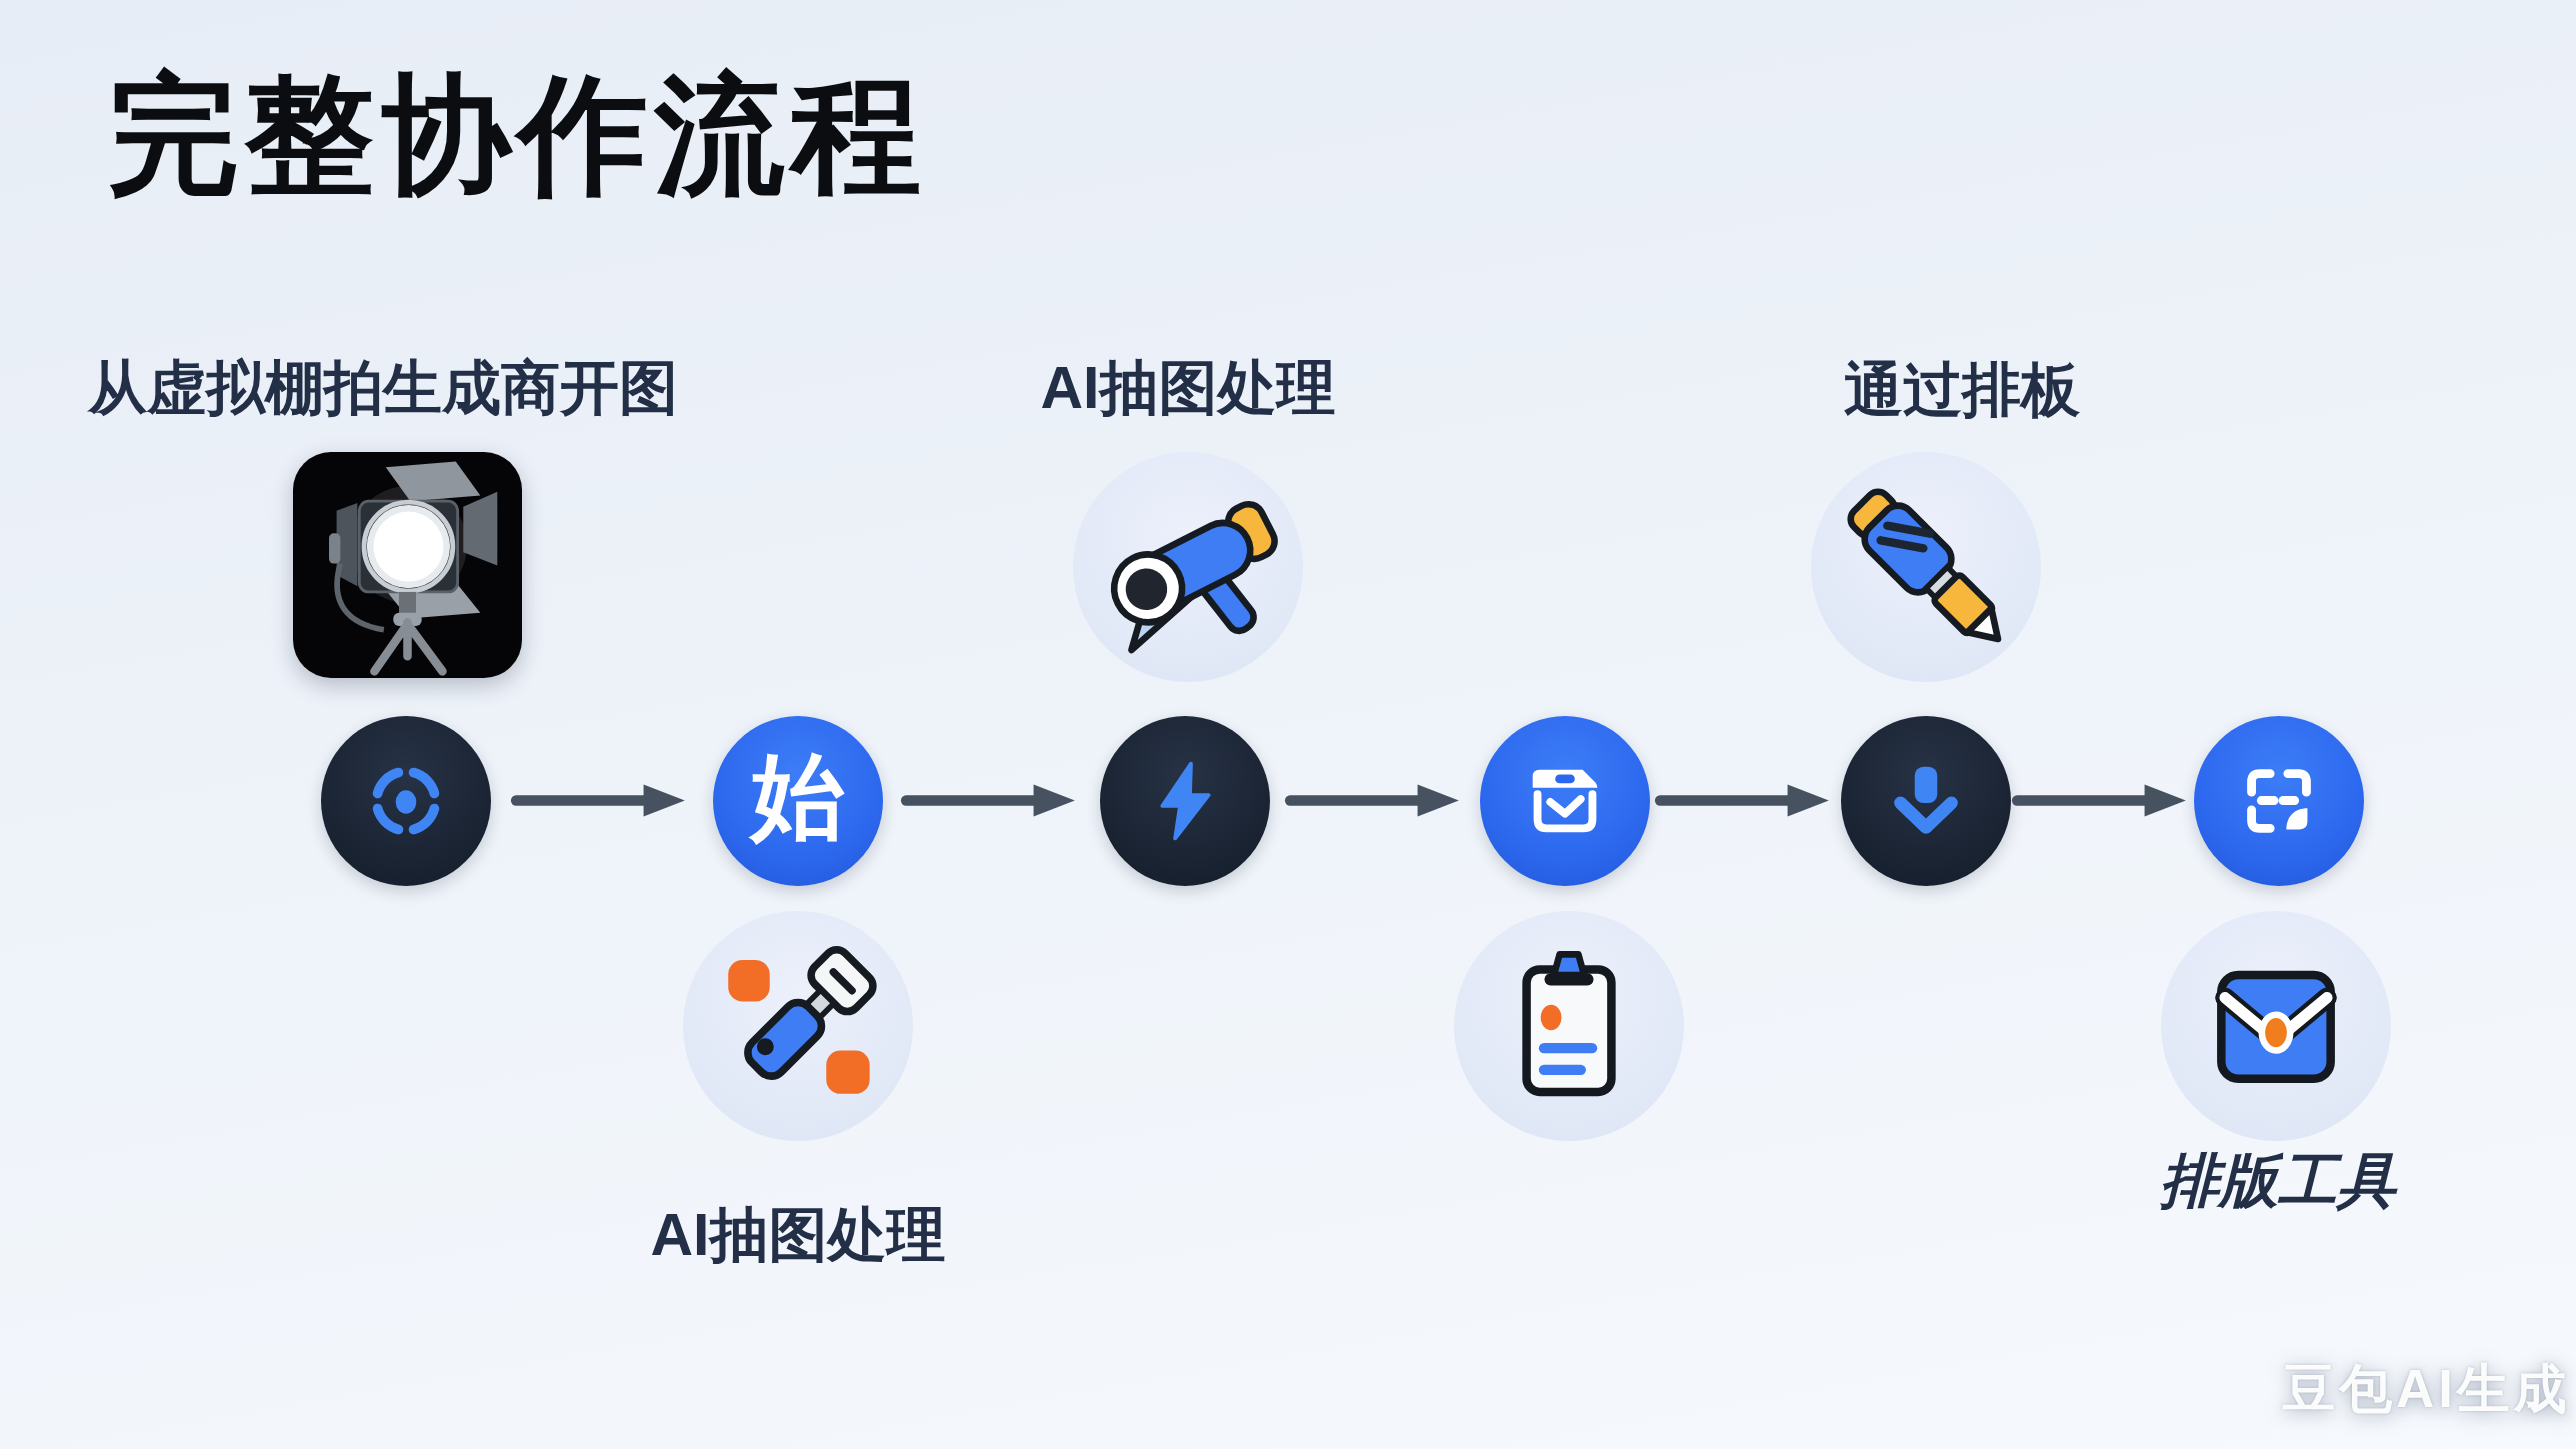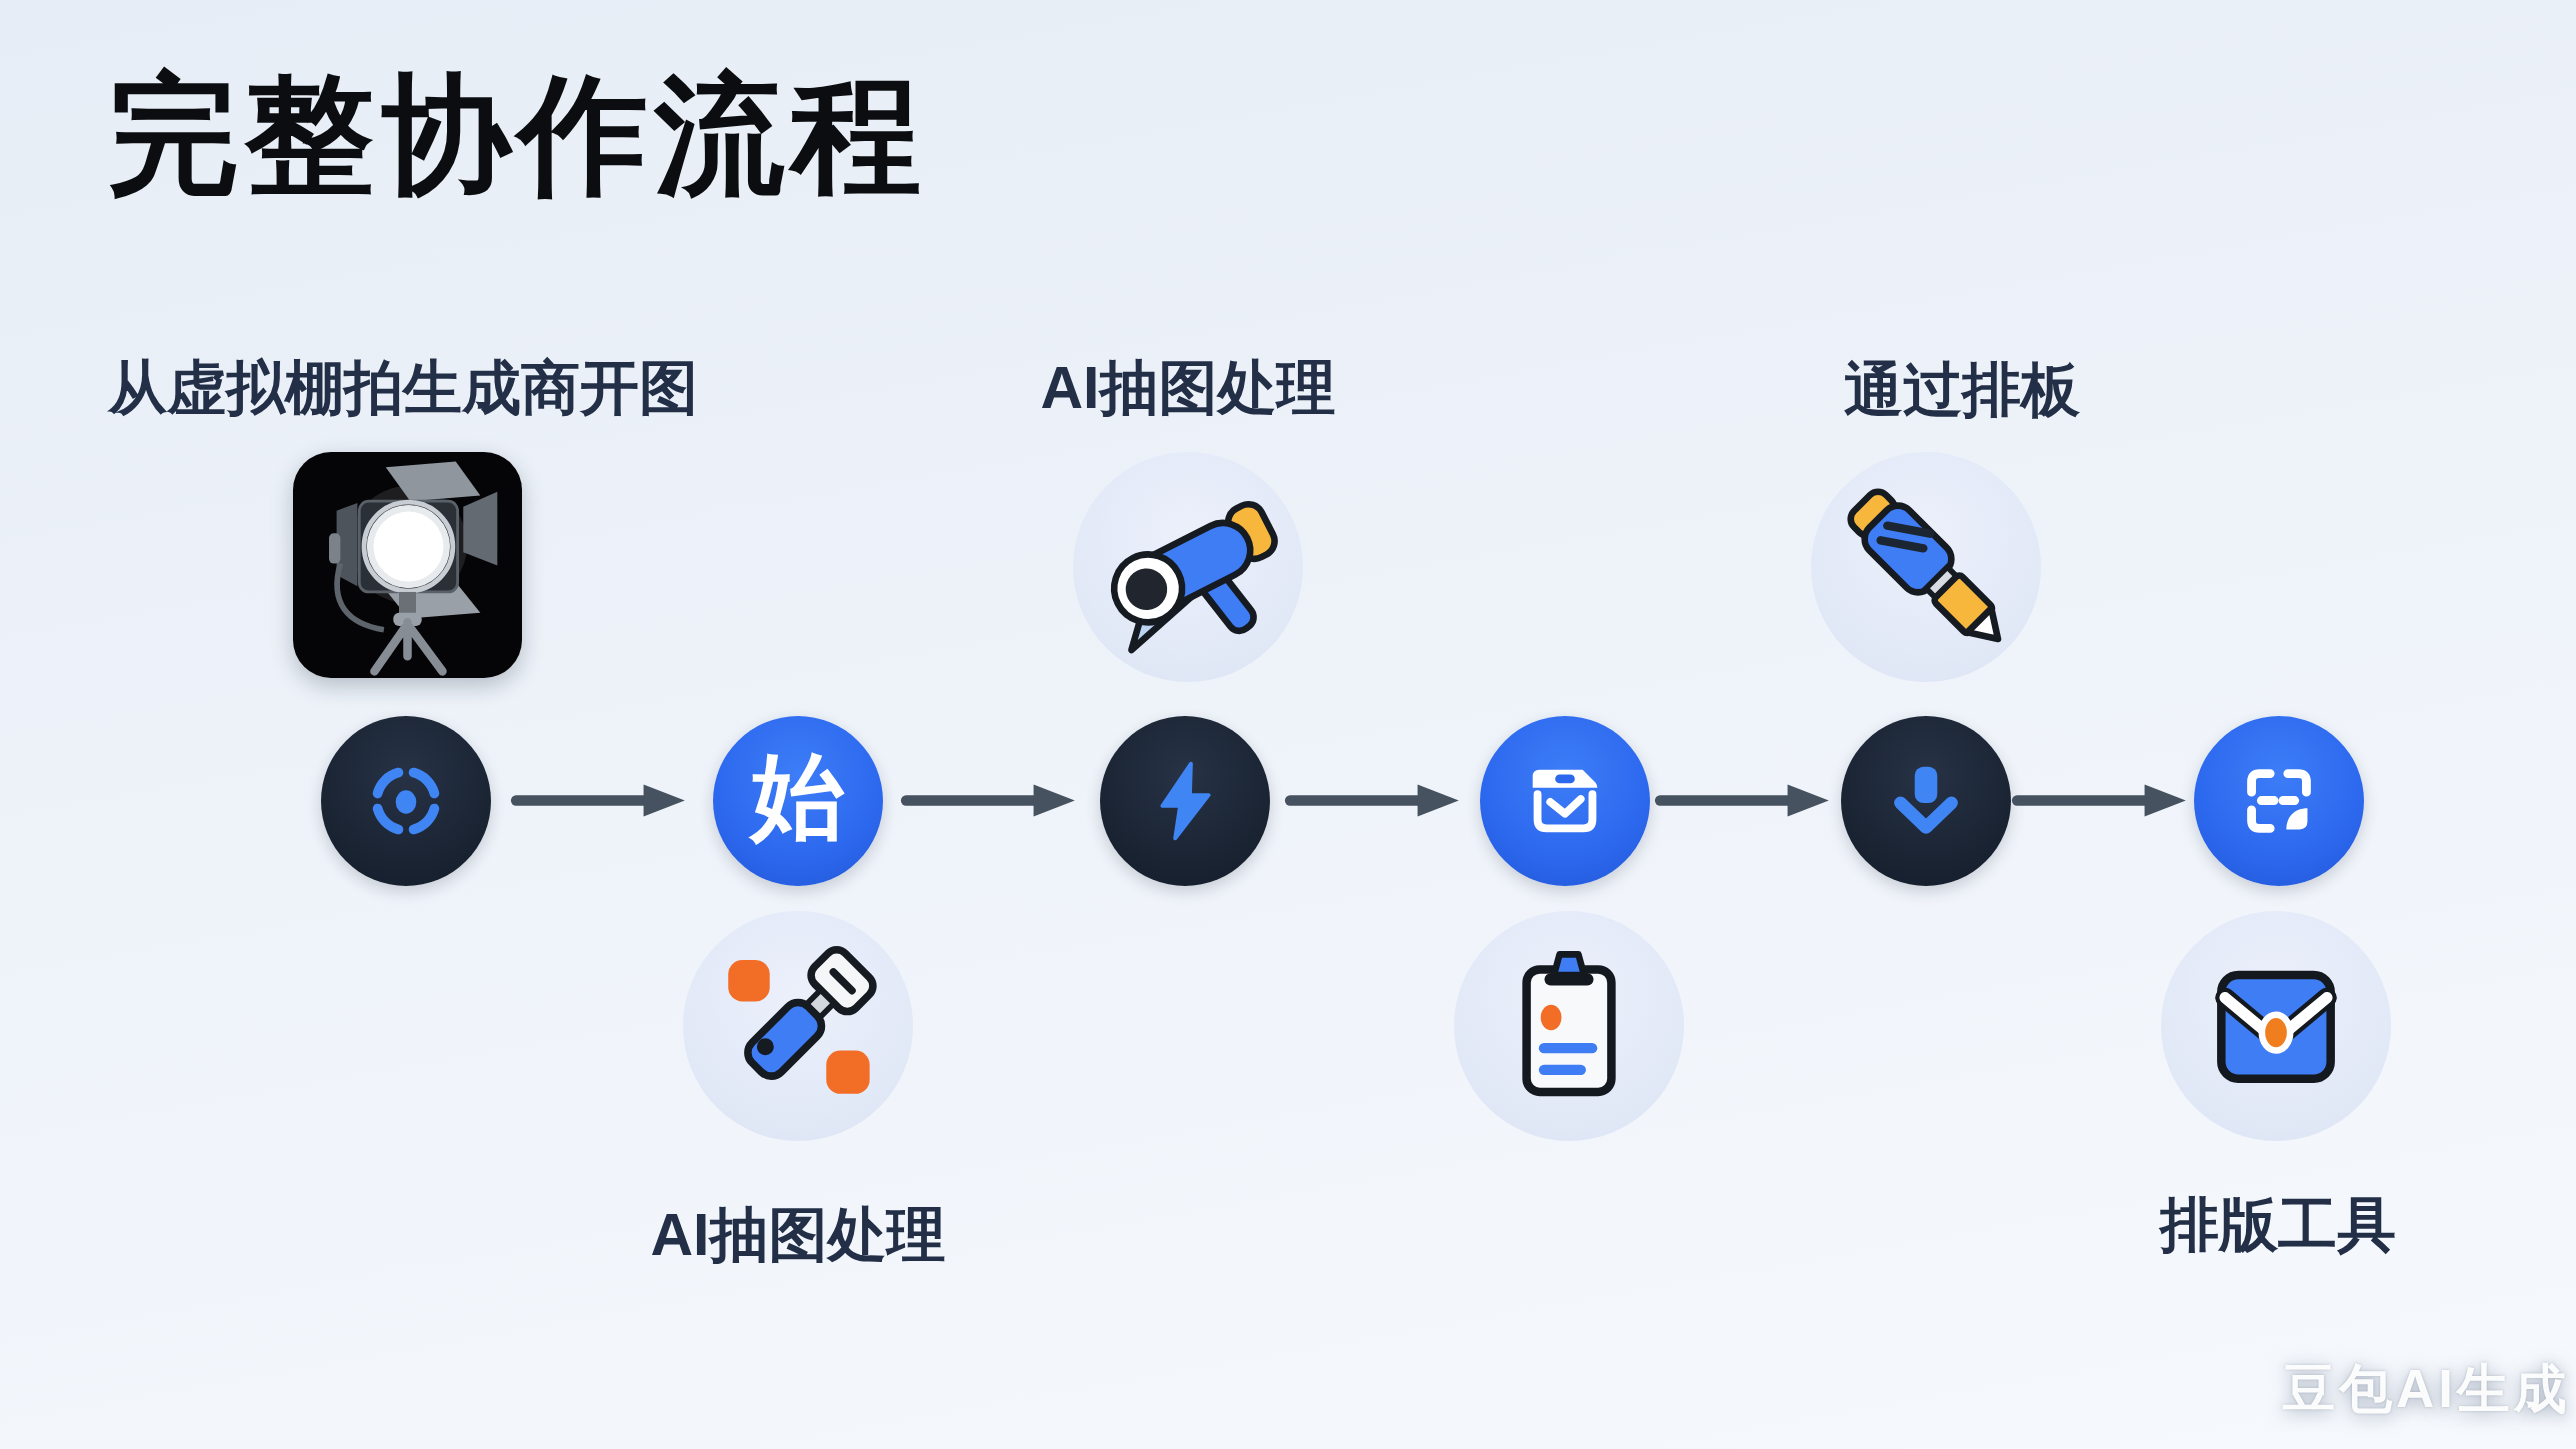--- a/index.html
+++ b/index.html
@@ -4,21 +4,21 @@
 <style>
   html,body{margin:0;padding:0;}
   body{
     width:2576px;height:1449px;position:relative;overflow:hidden;
     background:linear-gradient(170deg,#e7edf6 0%,#edf2f9 40%,#f6f9fd 100%);
     font-family:"Liberation Sans",sans-serif;
   }
   .title{position:absolute;left:108px;top:49px;font-size:130px;font-weight:900;
     color:#0b0d10;letter-spacing:6.6px;white-space:nowrap;}
   .label{position:absolute;font-size:59px;font-weight:600;color:#222f47;white-space:nowrap;}
-  .tl1{left:108px;top:349px;}
+  .tl1{left:88px;top:349px;}
   .tl2{left:1188px;top:349px;transform:translateX(-50%);}
   .tl3{left:1962px;top:351px;transform:translateX(-50%);font-family:Liberation Serif, serif;}
   .photo{position:absolute;left:293px;top:452px;width:229px;height:226px;border-radius:38px;
     background:#050507;box-shadow:0 7.6px 21px rgba(25,35,55,.25);}
   .bubble{position:absolute;width:230px;height:230px;border-radius:50%;
     background:radial-gradient(circle at 50% 36%,#ecf0fb 0%,#e2e9f7 62%,#dbe3f3 100%);
     display:flex;align-items:center;justify-content:center;}
   .bub-telescope{left:1073px;top:452px;}
   .bub-pen{left:1811px;top:452px;}
   .bub-roller{left:683px;top:911px;}
@@ -31,21 +31,21 @@
   .n1{left:321px;}.n2{left:713px;}.n3{left:1100px;}.n4{left:1480px;}.n5{left:1841px;}.n6{left:2194px;}
   .start-char{font-size:94px;font-weight:600;color:#ffffff;transform:translateY(-3.8px);}
   .arrow{position:absolute;top:778px;width:179px;height:45px;}
   .a1{left:510px;}.a2{left:900px;}.a3{left:1284px;}.a4{left:1654px;}.a5{left:2011px;}
   .arrow line{stroke:#46525f;}
   .arrow polygon{fill:#46525f;}
   .bl{position:absolute;font-size:59px;font-weight:600;color:#222f47;text-align:center;
     transform:translateX(-50%);line-height:94px;white-space:nowrap;}
   .bl1{left:798px;top:1188px;}
   .bl2{left:1566px;top:1178px;}
-  .bl3{left:2278px;top:1178px;}
+  .bl3{left:2278px;top:1134px;font-style:italic;}
   .watermark{position:absolute;right:5.7px;bottom:23px;font-size:53px;font-weight:800;
     color:rgba(255,255,255,.95);letter-spacing:3.8px;white-space:nowrap;
     text-shadow:0 2.8px 17px rgba(100,115,140,.55),0 0 2.8px rgba(140,150,165,.5);}
 </style>
 </head>
 <body>
 
 <div class="title">完整协作流程</div>
 
 <div class="label tl1">从虚拟棚拍生成商开图</div>

